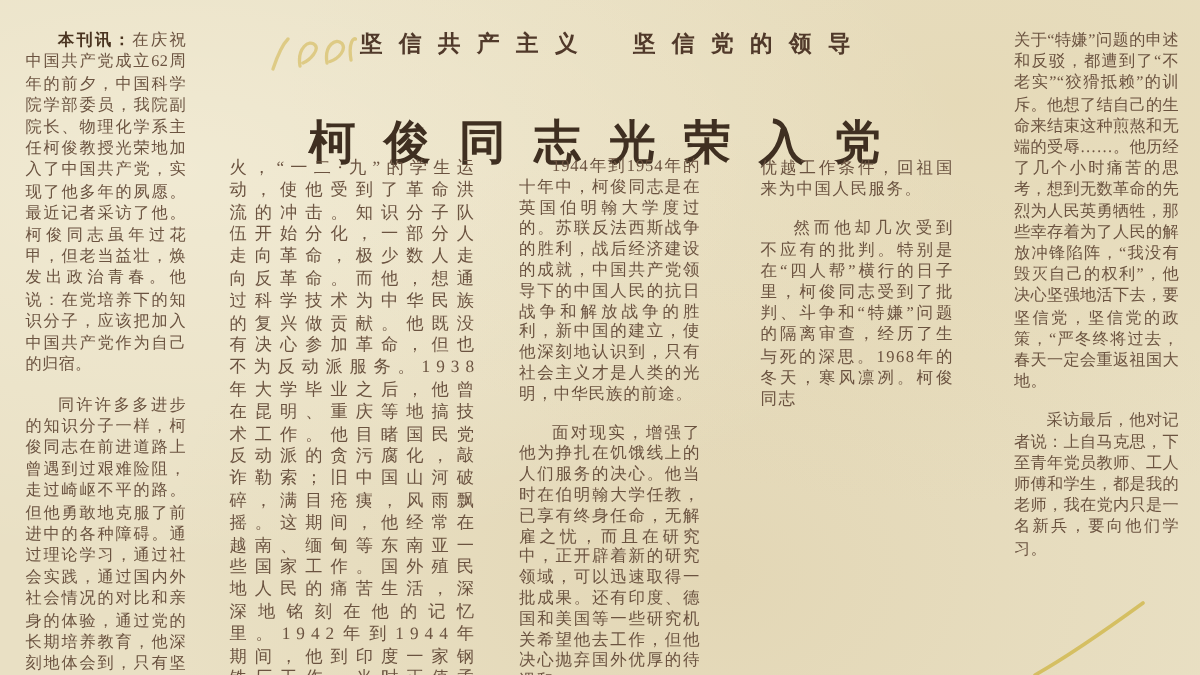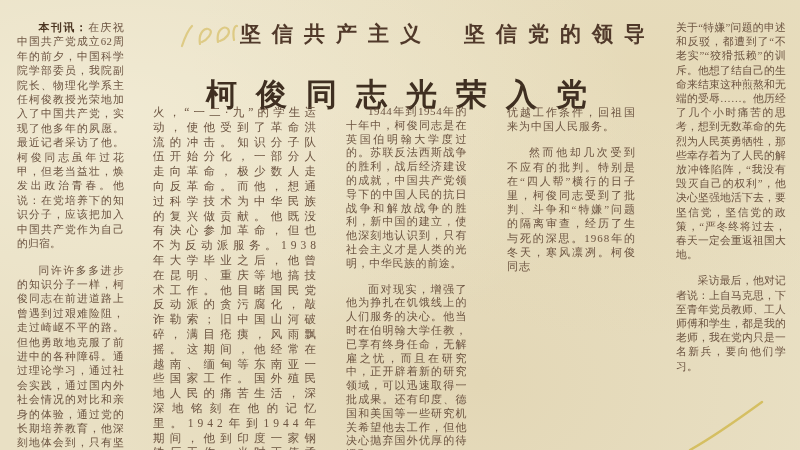--- a/index.html
+++ b/index.html
@@ -17,21 +17,21 @@
   .col p{margin:12px;text-align:justify;}
   .ind{text-indent:2em;}
   #col-lead{left:5px;top:8px;width:131px;font-size:10.8px;line-height:14.4px;letter-spacing:.2px;}
   #col-lead b{color:#4a3420;}
   #col-second{left:141px;top:93px;width:191px;font-size:11.5px;line-height:14.8px;letter-spacing:4px;}
   #col-third{left:334px;top:93px;width:145px;font-size:11px;line-height:13.8px;letter-spacing:.6px;}
   #col-fourth{left:495px;top:93px;width:153px;font-size:11px;line-height:14.2px;letter-spacing:1px;}
   #col-right{left:664px;top:8px;width:134px;font-size:10.8px;line-height:14.2px;letter-spacing:.2px;}
   .kicker{
     position:absolute;left:240px;top:20px;white-space:nowrap;
-    font-size:21px;font-weight:bold;letter-spacing:11px;color:#50392a;
+    font-size:15px;font-weight:bold;letter-spacing:11px;color:#50392a;
   }
   .headline{
     position:absolute;left:206px;top:46px;white-space:nowrap;
     font-size:31px;font-weight:bold;letter-spacing:19px;color:#3f2f21;
   }
   .mark{position:absolute;pointer-events:none;}
 </style>
 </head>
 <body>
 

